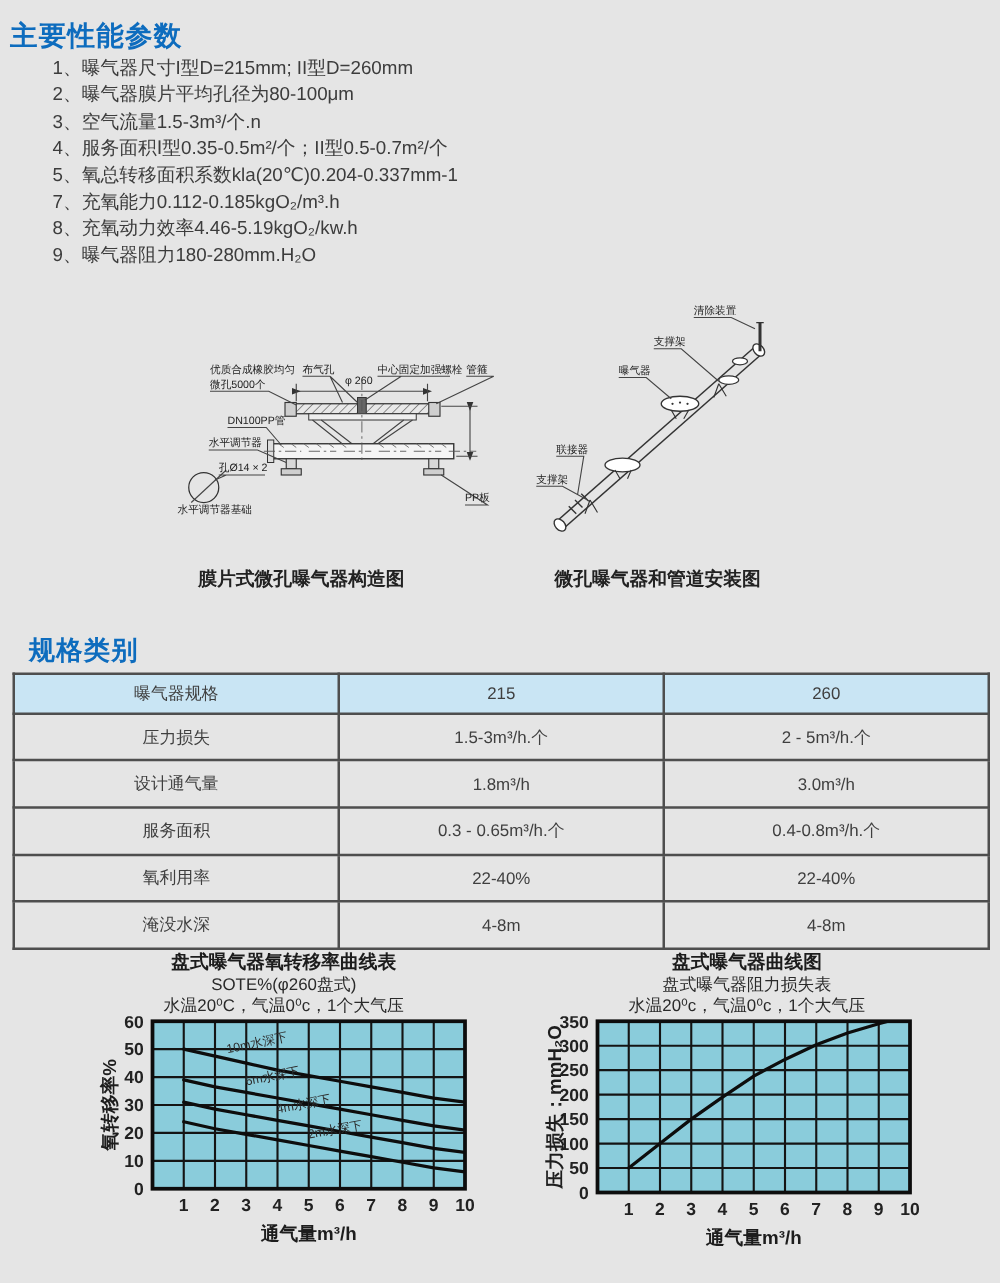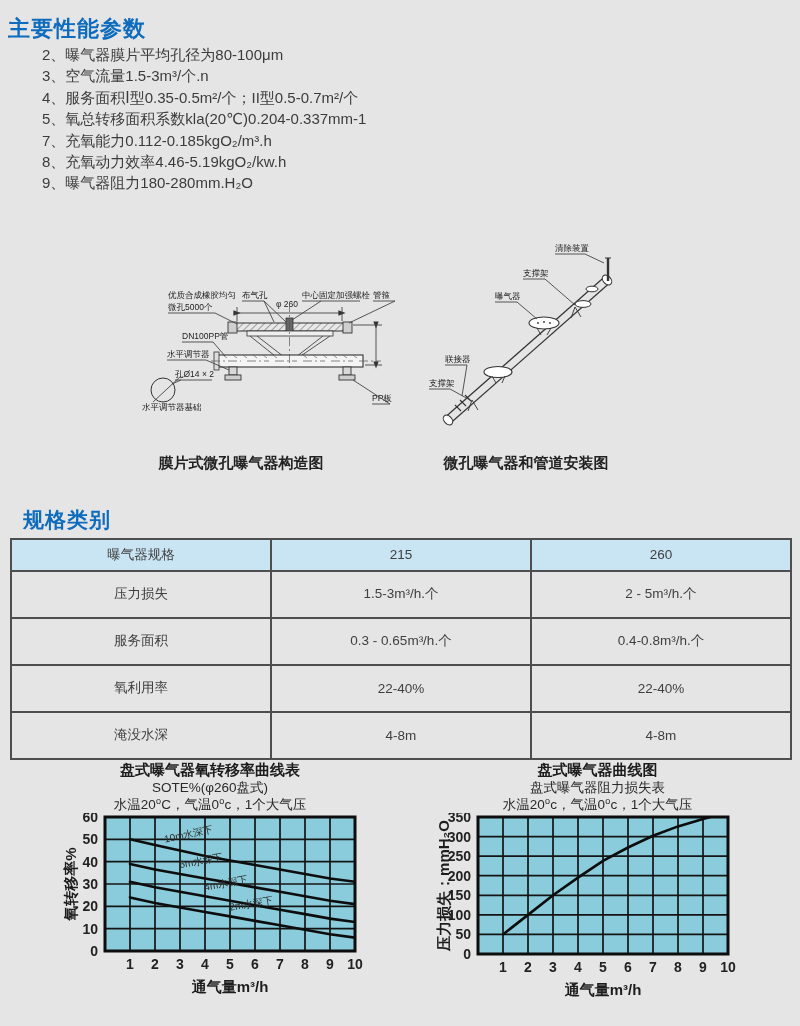--- a/index.html
+++ b/index.html
@@ -26,38 +26,39 @@
   #caption-construction { left:131px; }
   #caption-installation { left:416px; }
 
   table.spec { position:absolute; left:10px; top:538px; width:780px; height:222px;
                border-collapse:collapse; table-layout:fixed; }
   table.spec th, table.spec td { border:2px solid #4e4e4e; text-align:center;
                font-size:13.5px; color:#3f3f3f; font-weight:normal; height:31.7px; }
   table.spec th { background:#c9e5f4; }
 
   .chart { position:absolute; display:flex; flex-direction:column; align-items:center; }
-  #chart-left { left:40px; top:760px; width:340px; }
+  #chart-left { left:57px; top:760px; width:340px; }
   #chart-right { left:425px; top:760px; width:345px; }
   .chart .t1 { font-size:15px; font-weight:bold; color:#1c1c1c; line-height:19px; }
   .chart .t2 { font-size:13.5px; color:#2a2a2a; line-height:17px; }
   .chart .t3 { font-size:13.5px; color:#2a2a2a; line-height:17px; }
   .tick { font-size:14px; fill:#222; font-weight:600; text-anchor:middle; }
   .ytick { text-anchor:end; }
   .axlabel { font-size:15px; font-weight:600; fill:#1d1d1d; text-anchor:middle; }
   .curvelabel { font-size:10px; fill:#2c2c2c; }
 </style>
 </head>
 <body>
 
 <div class="page">
 
   <h1 class="sec-title" id="perf-title">主要性能参数</h1>
 
   <ul class="perf-list">
+    <li>1、曝气器尺寸I型D=215mm; II型D=260mm</li>
     <li>2、曝气器膜片平均孔径为80-100μm</li>
     <li>3、空气流量1.5-3m³/个.n</li>
     <li>4、服务面积Ⅰ型0.35-0.5m²/个；II型0.5-0.7m²/个</li>
     <li>5、氧总转移面积系数kla(20℃)0.204-0.337mm-1</li>
     <li>7、充氧能力0.112-0.185kgO₂/m³.h</li>
     <li>8、充氧动力效率4.46-5.19kgO₂/kw.h</li>
     <li>9、曝气器阻力180-280mm.H₂O</li>
   </ul>
 
   <div class="diagram" id="diagram-construction">
@@ -182,20 +183,25 @@
         <th>曝气器规格</th>
         <th>215</th>
         <th>260</th>
       </tr>
     </thead>
     <tbody>
       <tr>
         <td>压力损失</td>
         <td>1.5-3m³/h.个</td>
         <td>2 - 5m³/h.个</td>
+      </tr>
+      <tr>
+        <td>设计通气量</td>
+        <td>1.8m³/h</td>
+        <td>3.0m³/h</td>
       </tr>
       <tr>
         <td>服务面积</td>
         <td>0.3 - 0.65m³/h.个</td>
         <td>0.4-0.8m³/h.个</td>
       </tr>
       <tr>
         <td>氧利用率</td>
         <td>22-40%</td>
         <td>22-40%</td>

